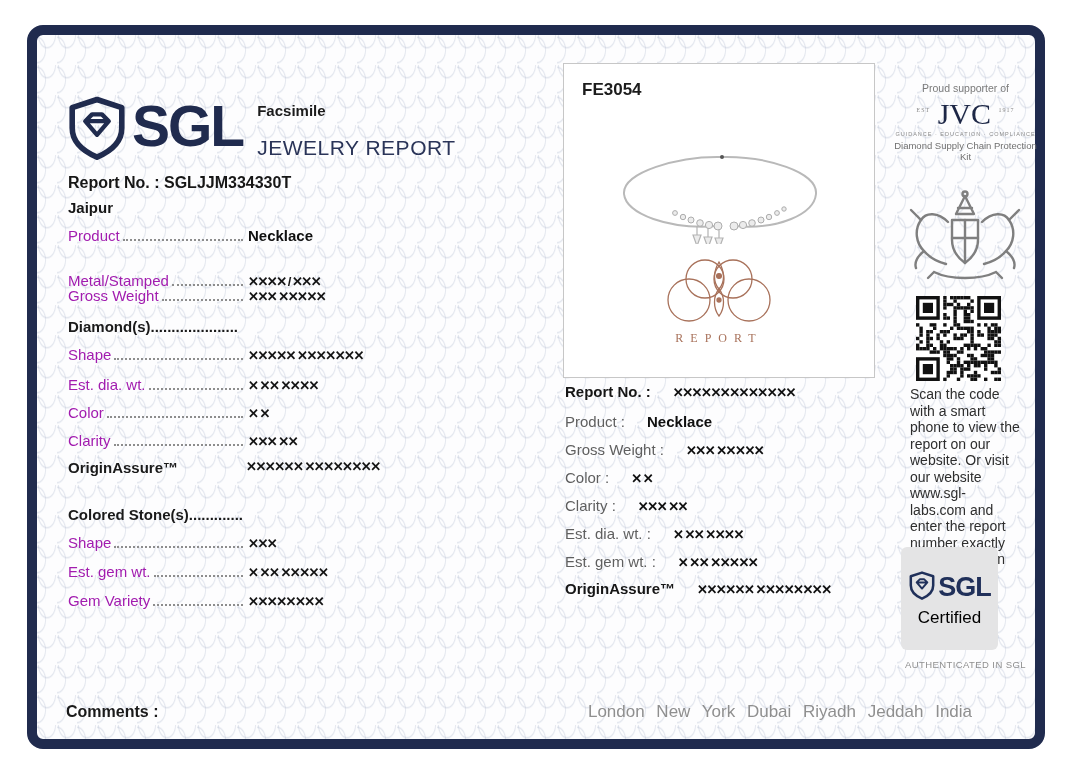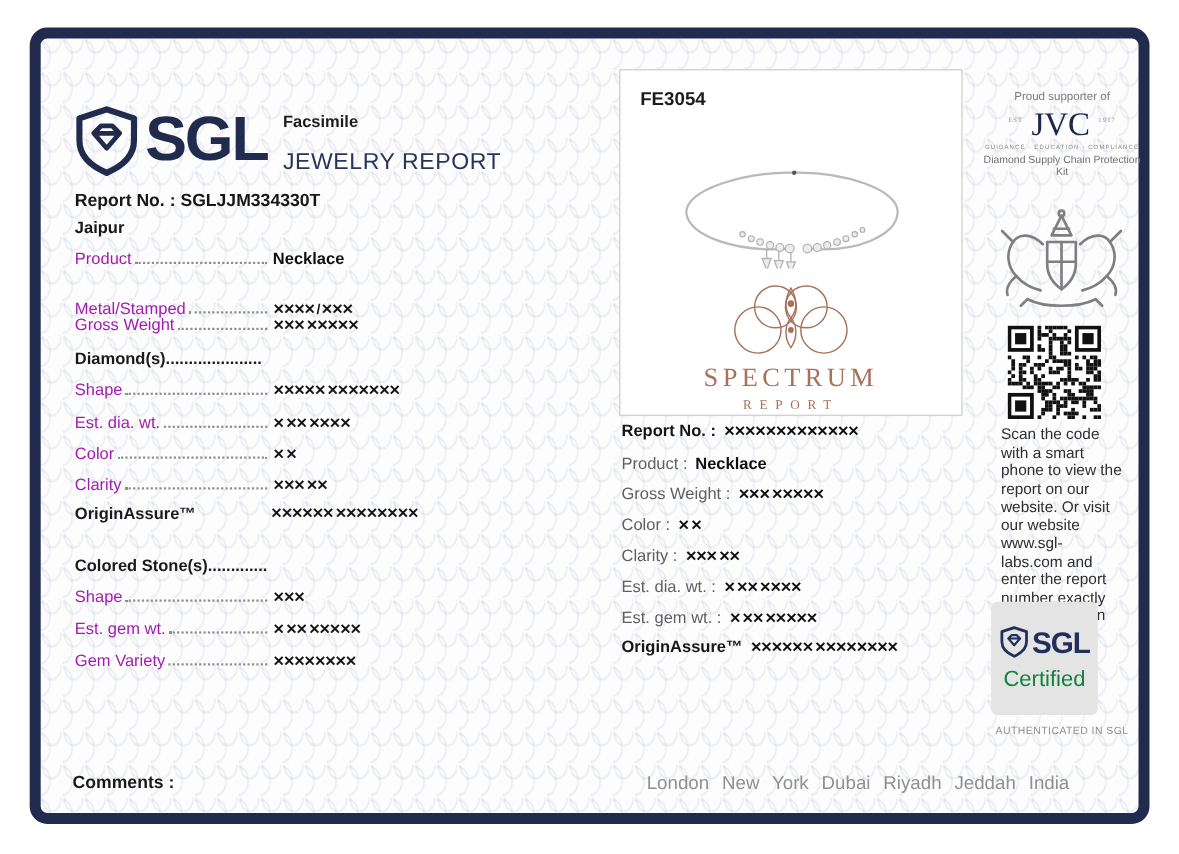--- a/index.html
+++ b/index.html
@@ -35,40 +35,40 @@
 
   
   .photo-box{left:563px;top:63px;width:310px;height:313px;background:#ffffff;
              border:1px solid #c7c7c7;}
   .sku{position:absolute;left:18px;top:16px;font-size:17px;font-weight:700;color:#1c1c1c;}
   .spectrum{position:absolute;left:0;right:0;top:192px;text-align:center;color:#a8715a;}
   .spectrum-name{font-family:"Liberation Serif",serif;font-size:24px;letter-spacing:4px;margin-top:2px;}
   .spectrum-sub{font-family:"Liberation Serif",serif;font-size:12px;letter-spacing:7px;margin-top:3px;}
 
   
-  .crow{left:565px;display:flex;align-items:baseline;font-size:15px;white-space:nowrap;}
+  .crow{left:565px;display:flex;align-items:baseline;font-size:15px;white-space:nowrap;gap:15px;}
   .clabel{color:#5f5f5f;margin-right:7px;}
   .clabel.boldlab{color:#161616;font-weight:700;}
   .cvalue{color:#0f0f0f;font-weight:700;}
 
   
   .jvc{left:893px;top:82px;width:145px;text-align:center;}
   .jvc-sup{font-size:10.5px;color:#7a7a7a;}
   .jvc-name{font-family:"Liberation Serif",serif;font-size:30px;color:#1d2746;line-height:30px;margin-top:1px;}
   .jvc-flank{font-size:6px;color:#8a8a8a;vertical-align:12px;letter-spacing:1px;}
   .jvc-tag{font-size:5.5px;color:#8a8a8a;letter-spacing:1px;margin-top:2px;}
   .jvc-kit{font-size:9.5px;color:#6f6f6f;margin-top:3px;}
   .crest{left:900px;top:188px;}
   .qr{left:916px;top:296px;width:85px;height:85px;background:#fff;}
   .qr-cap{left:910px;top:386px;width:110px;font-size:14px;line-height:1.18;color:#2e2e2e;}
   .badge{left:901px;top:547px;width:97px;height:103px;background:#e4e4e5;border-radius:6px;
          display:flex;flex-direction:column;align-items:center;justify-content:center;}
   .badge-logo{display:flex;align-items:center;}
   .badge-word{font-size:27px;font-weight:700;color:#20305a;letter-spacing:-1px;margin-left:2px;}
-  .badge-cert{font-size:20px;color:#15803d;margin-top:3px;}
+  .badge-cert{font-size:17px;color:#000000;margin-top:3px;}
   .auth{left:893px;top:659px;width:145px;text-align:center;font-size:9.5px;color:#8f8f8f;letter-spacing:.4px;}
   .cities{left:560px;top:702px;width:440px;text-align:center;font-size:17px;color:#8f8f8f;word-spacing:7px;}
 </style>
 </head>
 <body>
 
 <div class="sheet">
   <div class="frame"></div>
 
   <div class="abs logo-row">
@@ -193,21 +193,20 @@
             <circle cx="86" cy="44" r="21"></circle>
             <circle cx="42" cy="23" r="19"></circle>
             <circle cx="70" cy="23" r="19"></circle>
             <path d="M56,6 C50,16 50,26 56,33 C62,26 62,16 56,6 Z"></path>
             <path d="M56,33 C50,40 50,52 56,60 C62,52 62,40 56,33"></path>
             <circle cx="56" cy="20" r="2.4" fill="#a8715a"></circle>
             <circle cx="56" cy="44" r="2" fill="#a8715a"></circle>
           </g>
         </svg>
       </span>
-      <div class="spectrum-name">SPECTRUM</div>
       <div class="spectrum-sub">REPORT</div>
     </div>
   </div>
 
   <div class="abs crow" style="top:383px">
     <span class="clabel boldlab">Report No. :</span>
     <span class="cvalue scribble">✕✕✕✕✕✕✕✕✕✕✕✕✕</span>
   </div>
   <div class="abs crow" style="top:413px">
     <span class="clabel">Product :</span>

